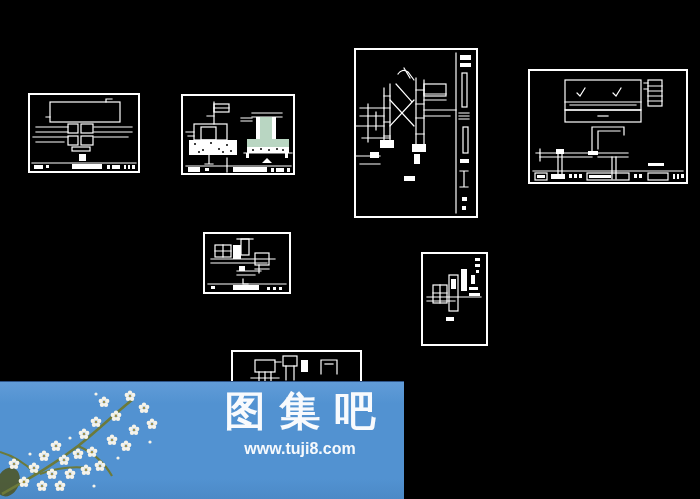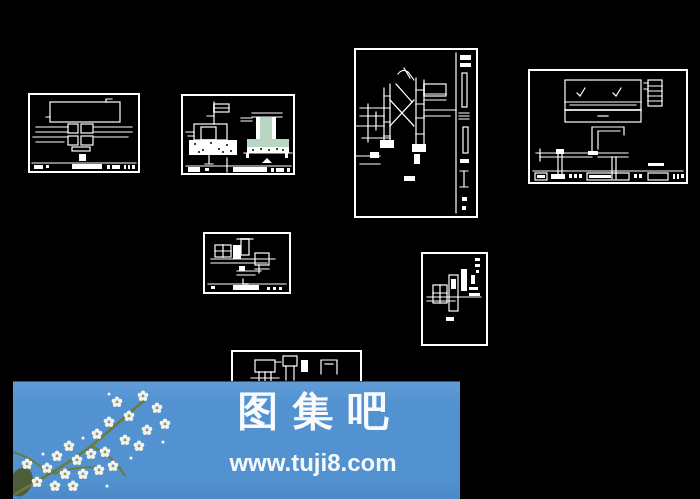--- a/index.html
+++ b/index.html
@@ -26,22 +26,22 @@
     box-sizing:border-box;
     z-index:1;
   }
   .panel svg{display:block;width:100%;height:100%;}
   .ln{stroke:var(--line);fill:none;stroke-width:1.2;stroke-linecap:square;}
   .fw{fill:var(--line);stroke:none;}
   .fg{fill:var(--green);stroke:none;}
   .dot{fill:#000;stroke:none;}
   .band{
     position:absolute;
-    left:13px;top:381px;
-    width:447px;height:118px;
+    left:0;top:381px;
+    width:404px;height:118px;
     background:linear-gradient(180deg,#619cd8 0%,var(--band) 18%,var(--band) 82%,#4b89c6 100%);
     z-index:5;
     border-top:1px solid rgba(10,20,60,.45);
   }
   .flowers{position:absolute;left:0;top:0;width:180px;height:118px;}
   .wm-text{
     position:absolute;
     left:152px;top:0;width:296px;height:118px;
     color:var(--wmtext);
     text-align:center;
@@ -59,23 +59,23 @@
   .wm-tagline{
     margin-top:4px;
     font-family:"DejaVu Serif", serif;
     font-style:italic;
     font-size:23px;
     line-height:26px;
     letter-spacing:3px;
     opacity:.92;
   }
   .wm-url{
-    margin-top:16px;
+    margin-top:2px;
     font-family:"Liberation Sans", sans-serif;
-    font-size:24px;
+    font-size:16px;
     line-height:26px;
     font-weight:bold;
     opacity:.95;
   }
 </style>
 </head>
 <body>
 
 <div class="panel" style="left:28px;top:93px;width:112px;height:80px;">
   <svg viewBox="0 0 108 76">

